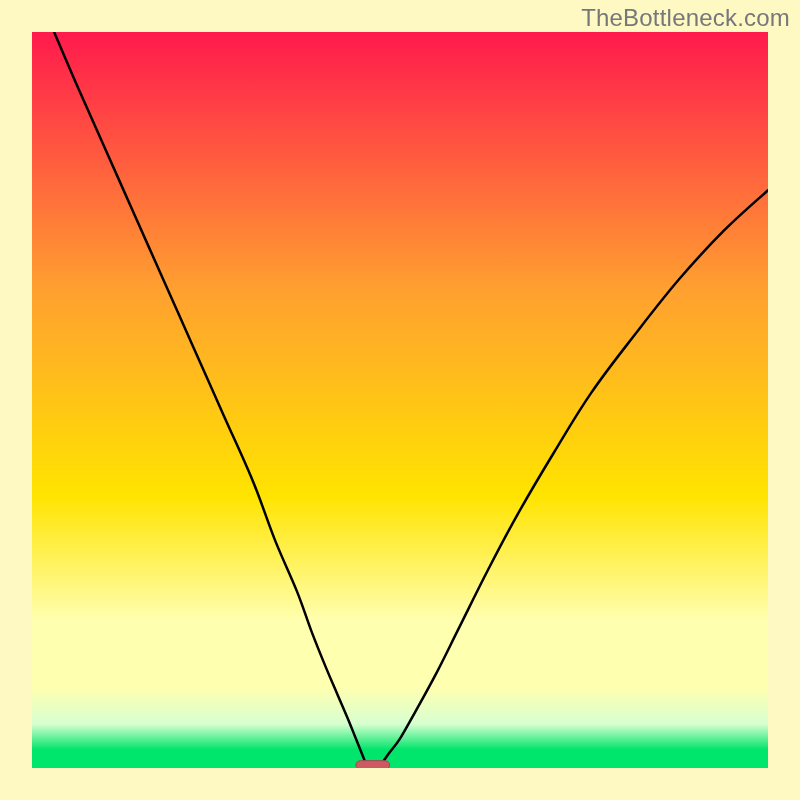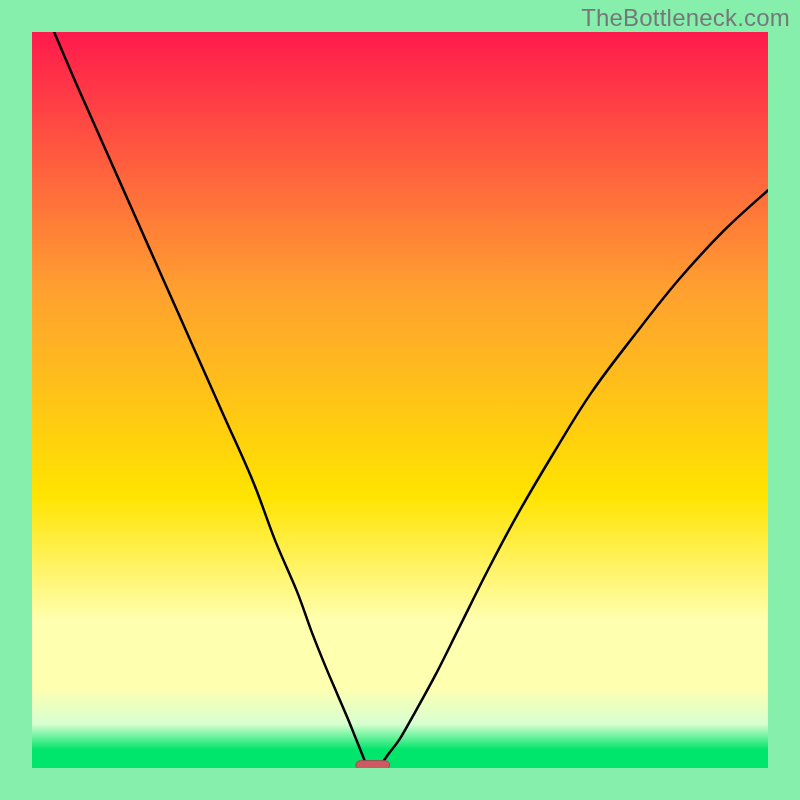--- a/index.html
+++ b/index.html
@@ -7,21 +7,21 @@
     padding: 0;
     width: 800px;
     height: 800px;
     background: #000000;
     overflow: hidden;
   }
   .outer {
     position: relative;
     width: 800px;
     height: 800px;
-    background: #86efac;
+    background: #fef9c3;
   }
   .watermark {
     position: absolute;
     top: 4px;
     right: 10px;
     font-family: Arial, Helvetica, sans-serif;
     font-size: 24px;
     color: #76777a;
     font-weight: 500;
     letter-spacing: 0.2px;

